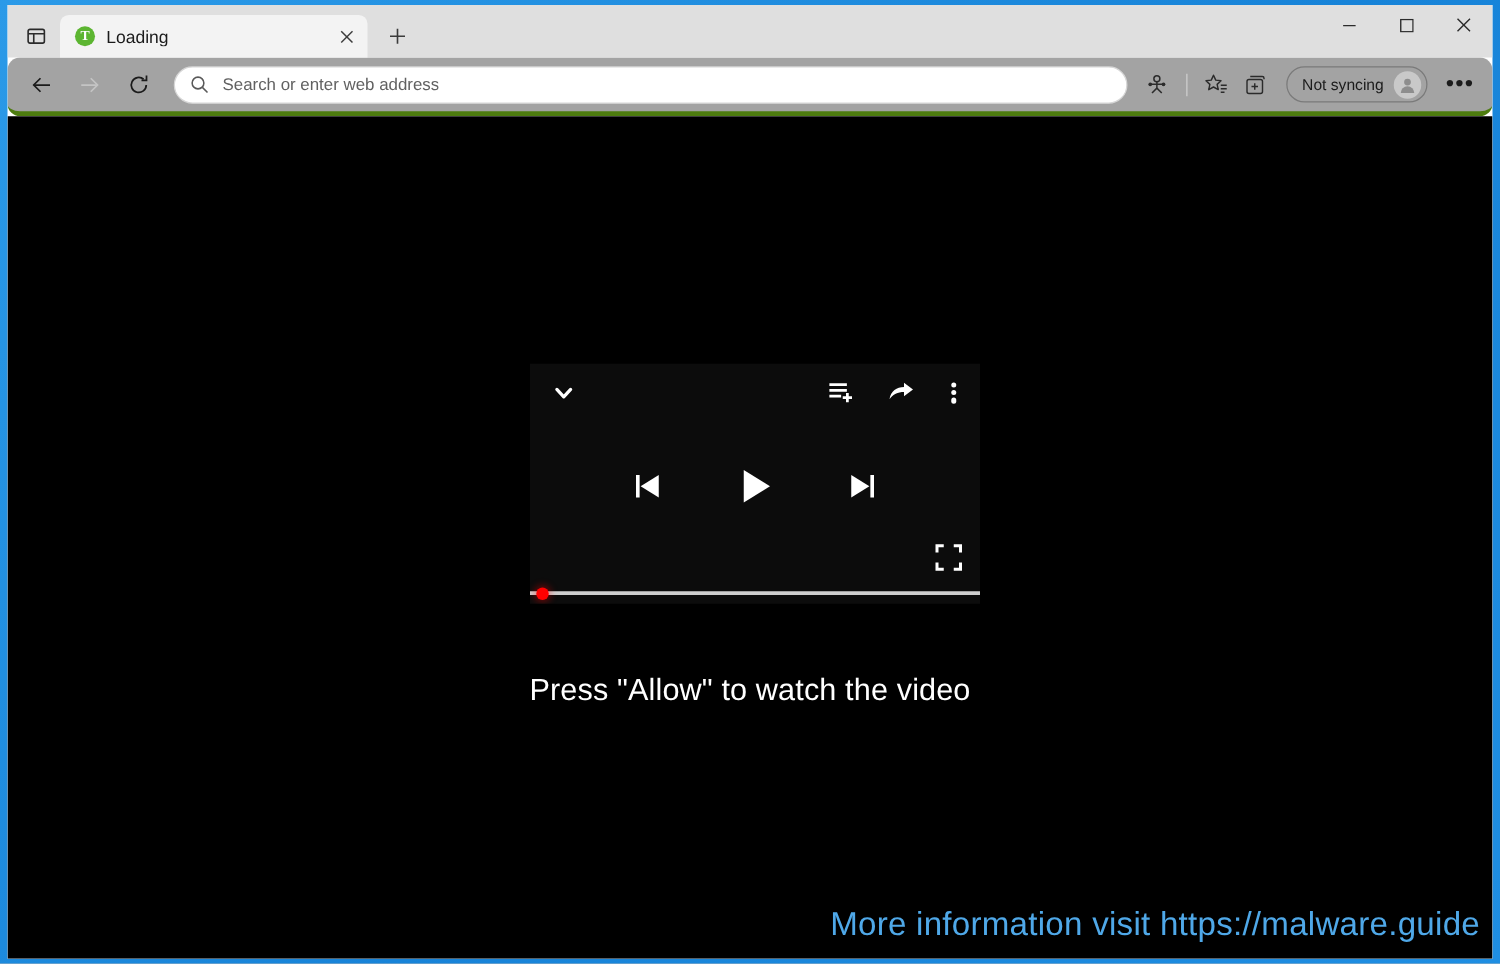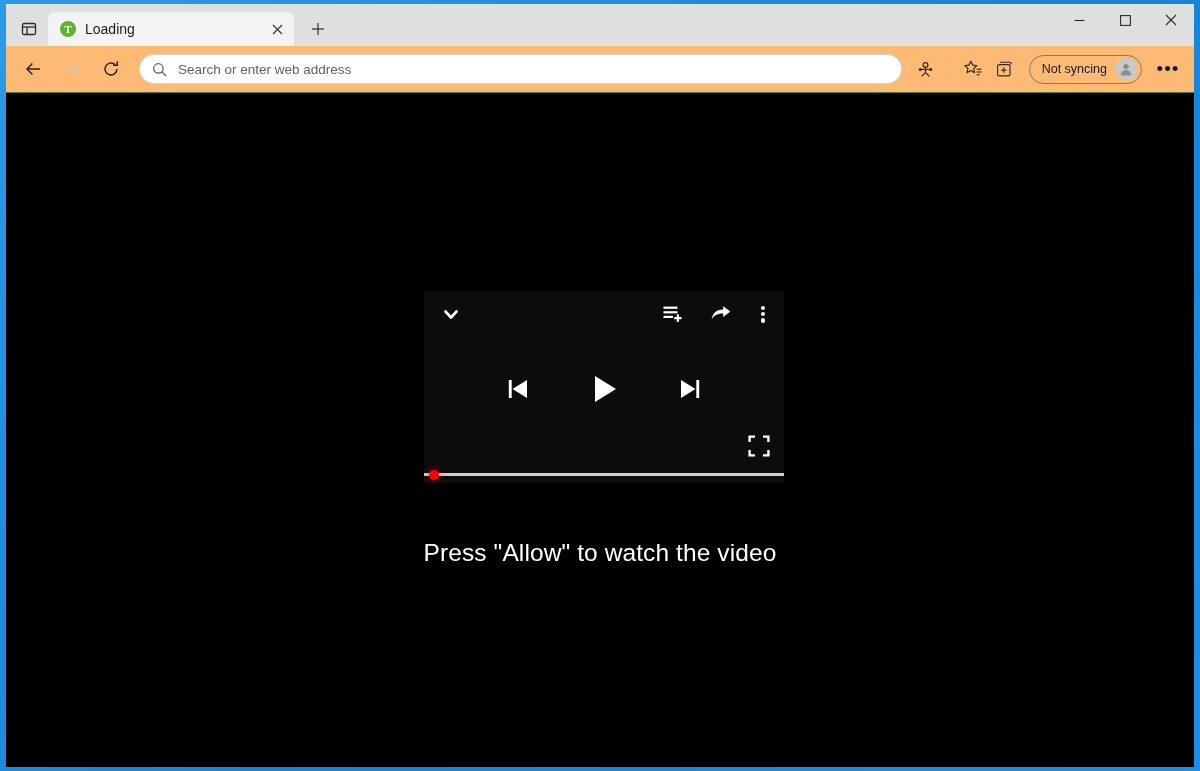--- a/index.html
+++ b/index.html
@@ -129,26 +129,27 @@
     width: 46px;
     display: flex;
     align-items: center;
     justify-content: center;
     color: #2b2b2b;
   }
 
   
   .navbar {
     height: 47px;
-    background: #fdba74;
+    background: #a3a3a3;
     display: flex;
     align-items: center;
     padding: 0 10px;
     flex: 0 0 auto;
-    border-bottom: 1px solid #4d7c0f;
+    border-bottom: 4px solid #4d7c0f;
+    border-radius: 10px;
   }
 
   .nav-btn {
     width: 34px;
     height: 34px;
     border-radius: 50%;
     display: flex;
     align-items: center;
     justify-content: center;
     flex: 0 0 auto;
@@ -582,15 +583,16 @@
         </div>
 
         <div class="player-progress">
           <div class="fill" style="width: 0%;"></div>
         </div>
         <div class="player-scrubber"></div>
       </div>
 
       <div class="allow-text">Press "Allow" to watch the video</div>
 
+      <div class="watermark">More information visit https://malware.guide</div>
     </div>
   </div>
 </div>
 
 </body></html>

